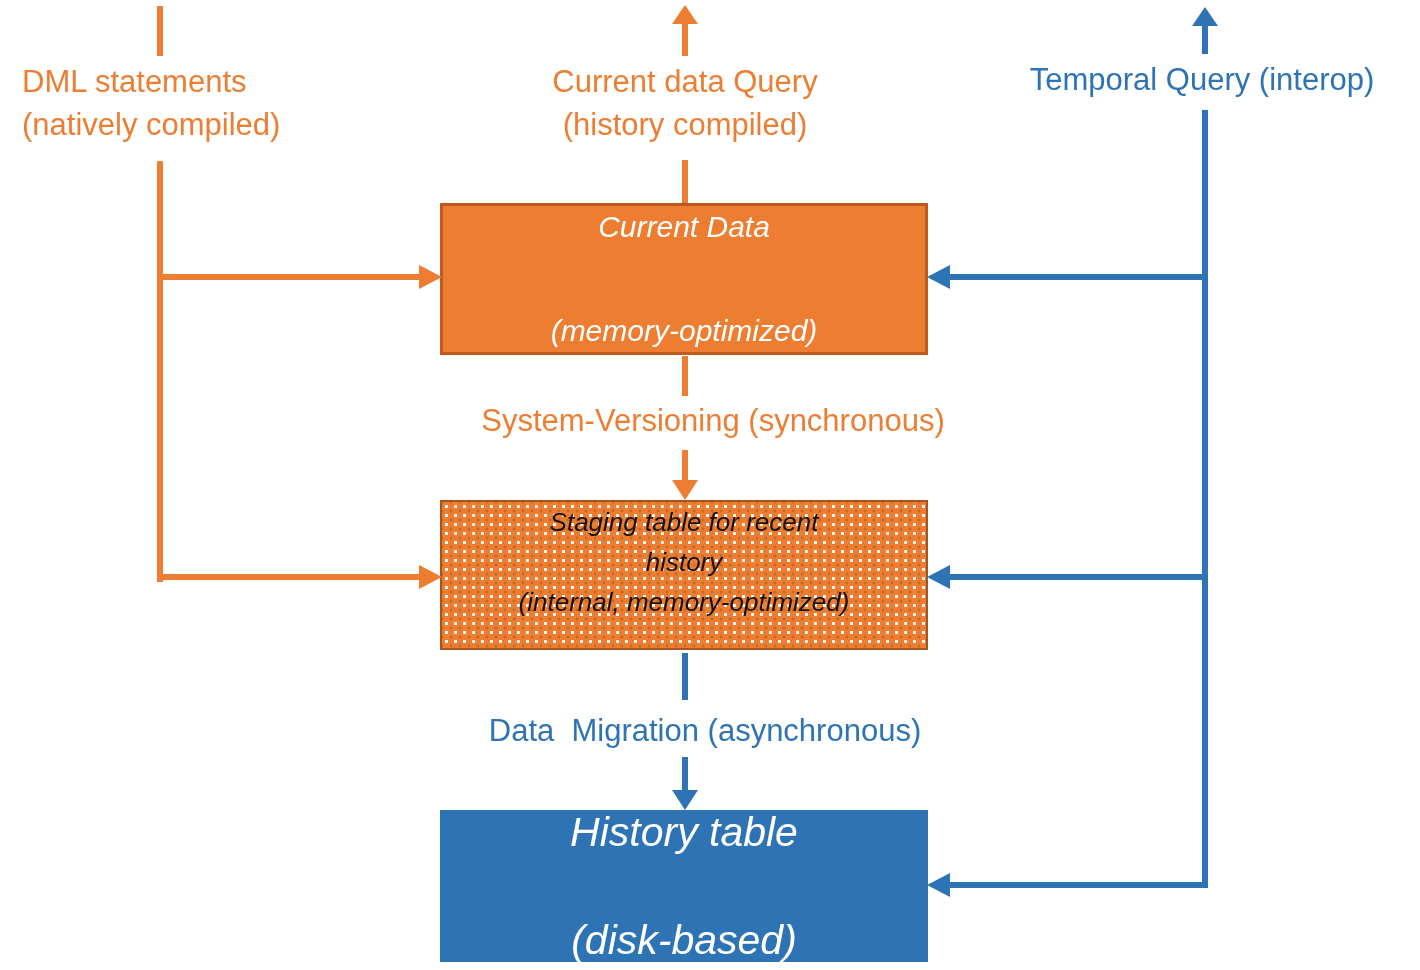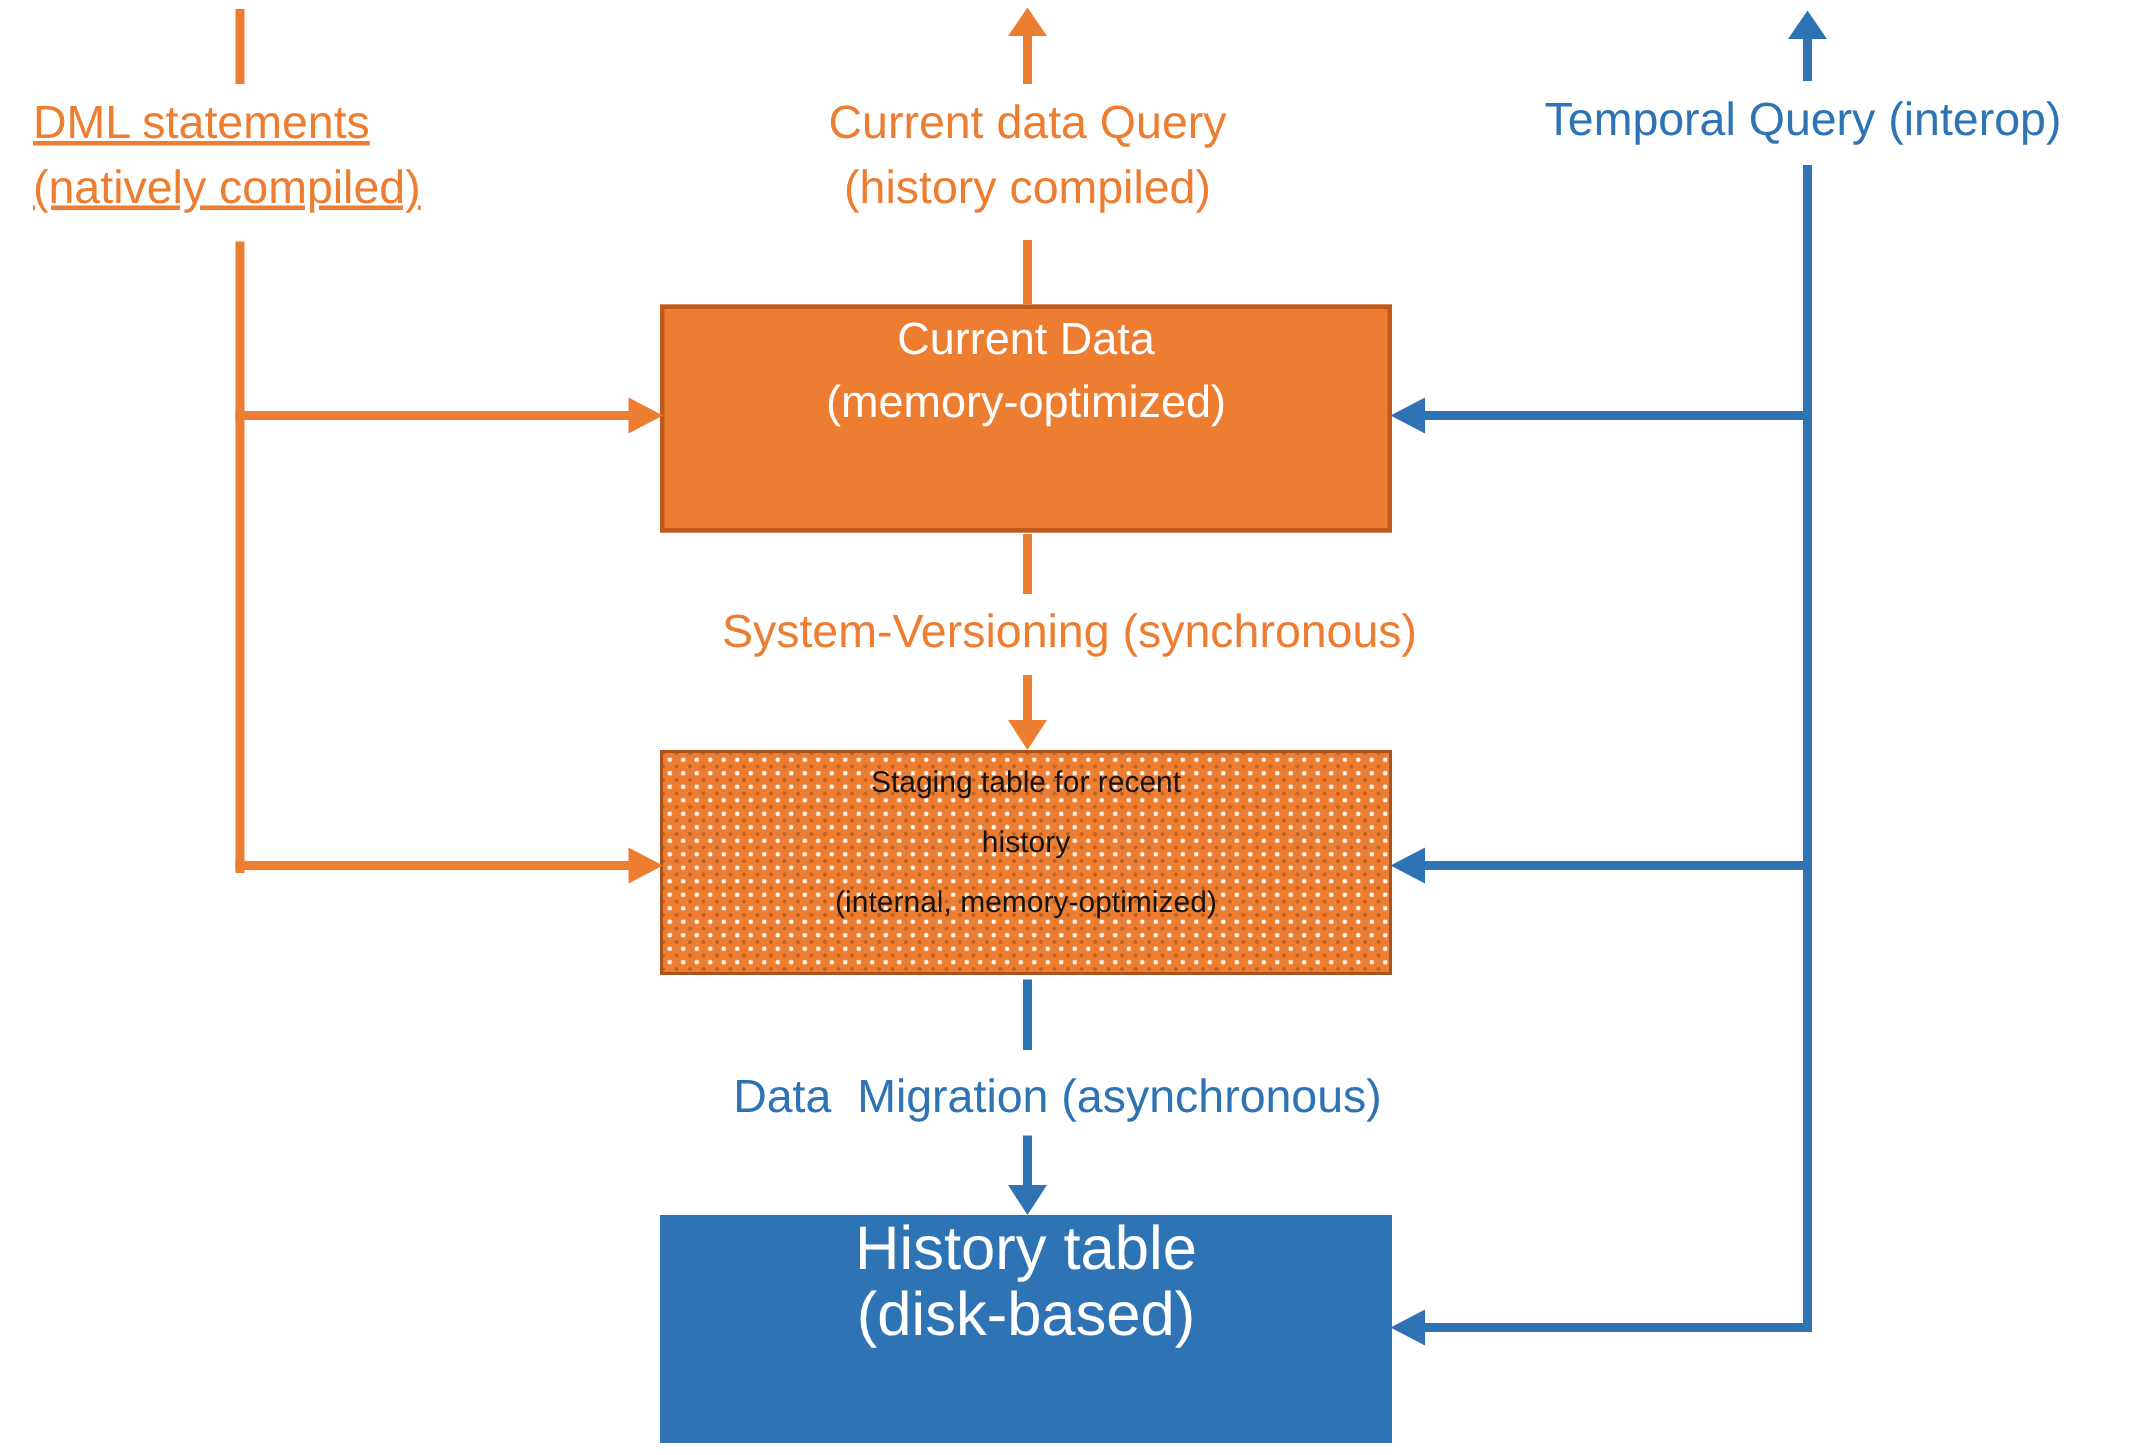--- a/index.html
+++ b/index.html
@@ -26,41 +26,42 @@
   }
   .lbl.orange{color:var(--orange);}
   .lbl.blue{color:var(--blue);}
   .lbl.center{text-align:center;}
 
   
   .box{
     position:absolute;
     left:440px;width:488px;
     display:flex;flex-direction:column;
-    justify-content:flex-start;align-items:center;
+    justify-content:space-between;align-items:center;
     text-align:center;
     box-sizing:border-box;
+    font-style:italic;
   }
   .box .bt{white-space:pre-wrap;}
   .box-current{
     top:203px;height:152px;
     background:var(--orange);
     border:3px solid var(--orange-border);
     color:#fff;font-size:30px;line-height:42px;
   }
   .box-staging{
     top:500px;height:150px;
     background-color:var(--orange);
     background-image:
       radial-gradient(circle, rgba(255,255,255,0.95) 1.4px, rgba(255,255,255,0) 1.7px),
       radial-gradient(circle, rgba(146,74,22,0.55) 1.1px, rgba(146,74,22,0) 1.4px);
     background-size:9px 9px, 9px 9px;
     background-position:0 0, 4.5px 4.5px;
     border:2px solid #A9531E;
-    color:var(--ink);font-size:20px;line-height:40px;
+    color:var(--ink);font-size:26px;line-height:40px;
   }
   .box-history{
     top:810px;height:152px;
     background:var(--blue);
     color:#fff;font-size:41px;line-height:44px;
   }
 
   
   .ln{position:absolute;}
   .ln.o{background:var(--orange);}
@@ -73,21 +74,21 @@
   .ah.up-o{border-left:13px solid transparent;border-right:13px solid transparent;border-bottom:19px solid var(--orange);}
   .ah.up-b{border-left:13px solid transparent;border-right:13px solid transparent;border-bottom:19px solid var(--blue);}
   .ah.down-o{border-left:13px solid transparent;border-right:13px solid transparent;border-top:20px solid var(--orange);}
   .ah.down-b{border-left:13px solid transparent;border-right:13px solid transparent;border-top:20px solid var(--blue);}
 </style>
 </head>
 <body>
 
 <div class="canvas">
 
-  <div class="lbl orange" style="left:22px;top:60px;width:430px;text-decoration:underline;">DML statements
+  <div class="lbl orange" style="left:22px;top:60px;width:430px;">DML statements
 (natively compiled)</div>
 
   <div class="lbl orange center" style="left:435px;top:60px;width:500px;">Current data Query
 (history compiled)</div>
 
   <div class="lbl blue center" style="left:952px;top:58px;width:500px;">Temporal Query (interop)</div>
 
   <div class="lbl orange center" style="left:453px;top:399px;width:520px;text-align:center;">System-Versioning (synchronous)</div>
 
   <div class="lbl blue center" style="left:445px;top:709px;width:520px;">Data  Migration (asynchronous)</div>

